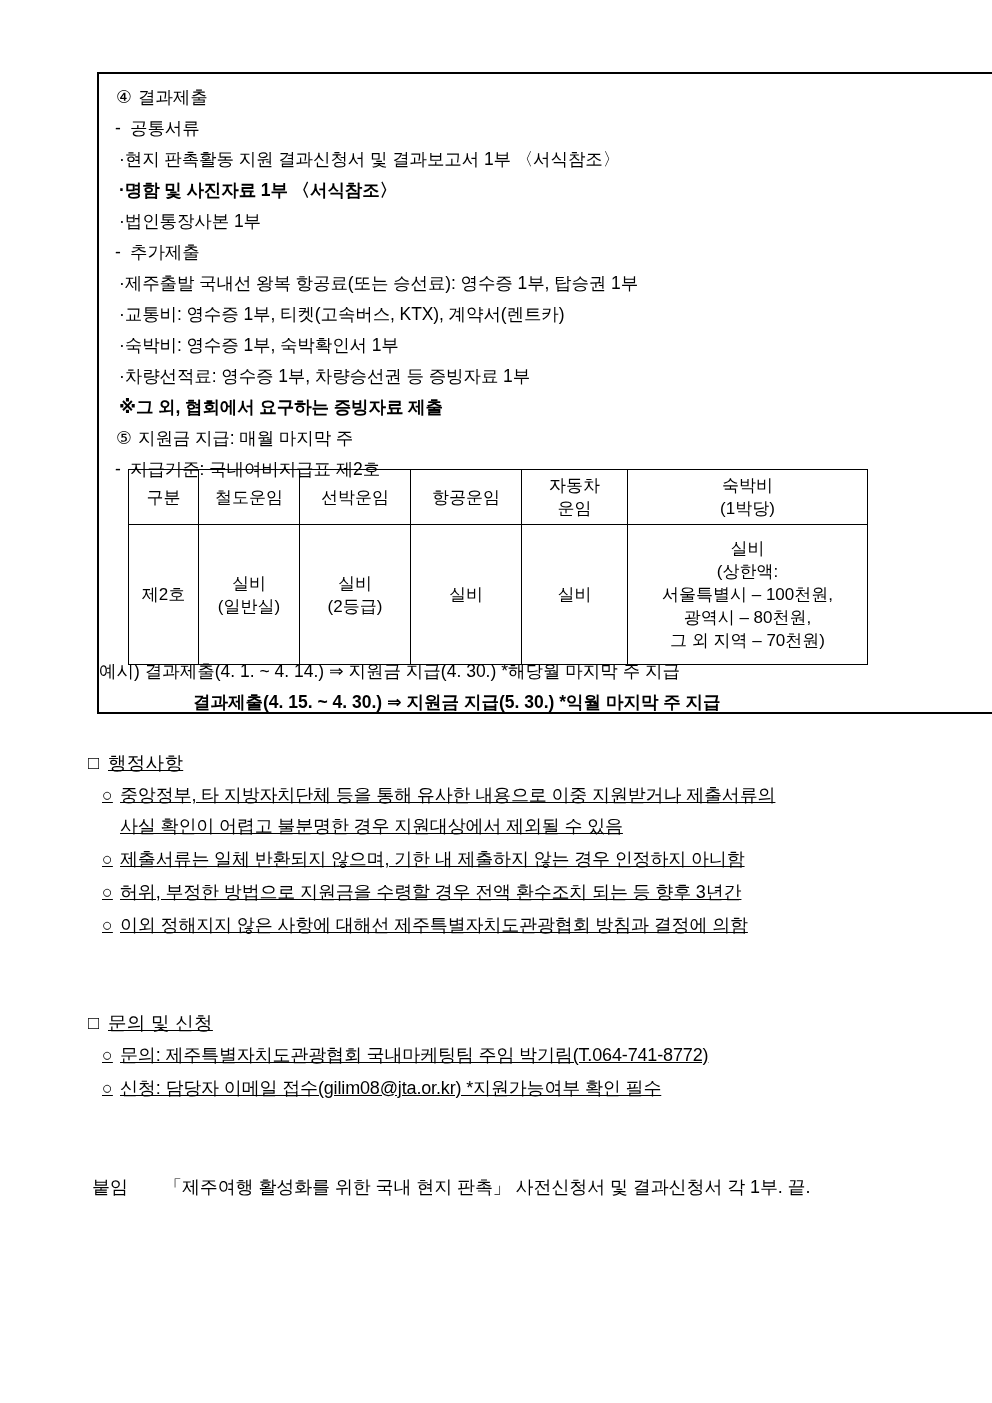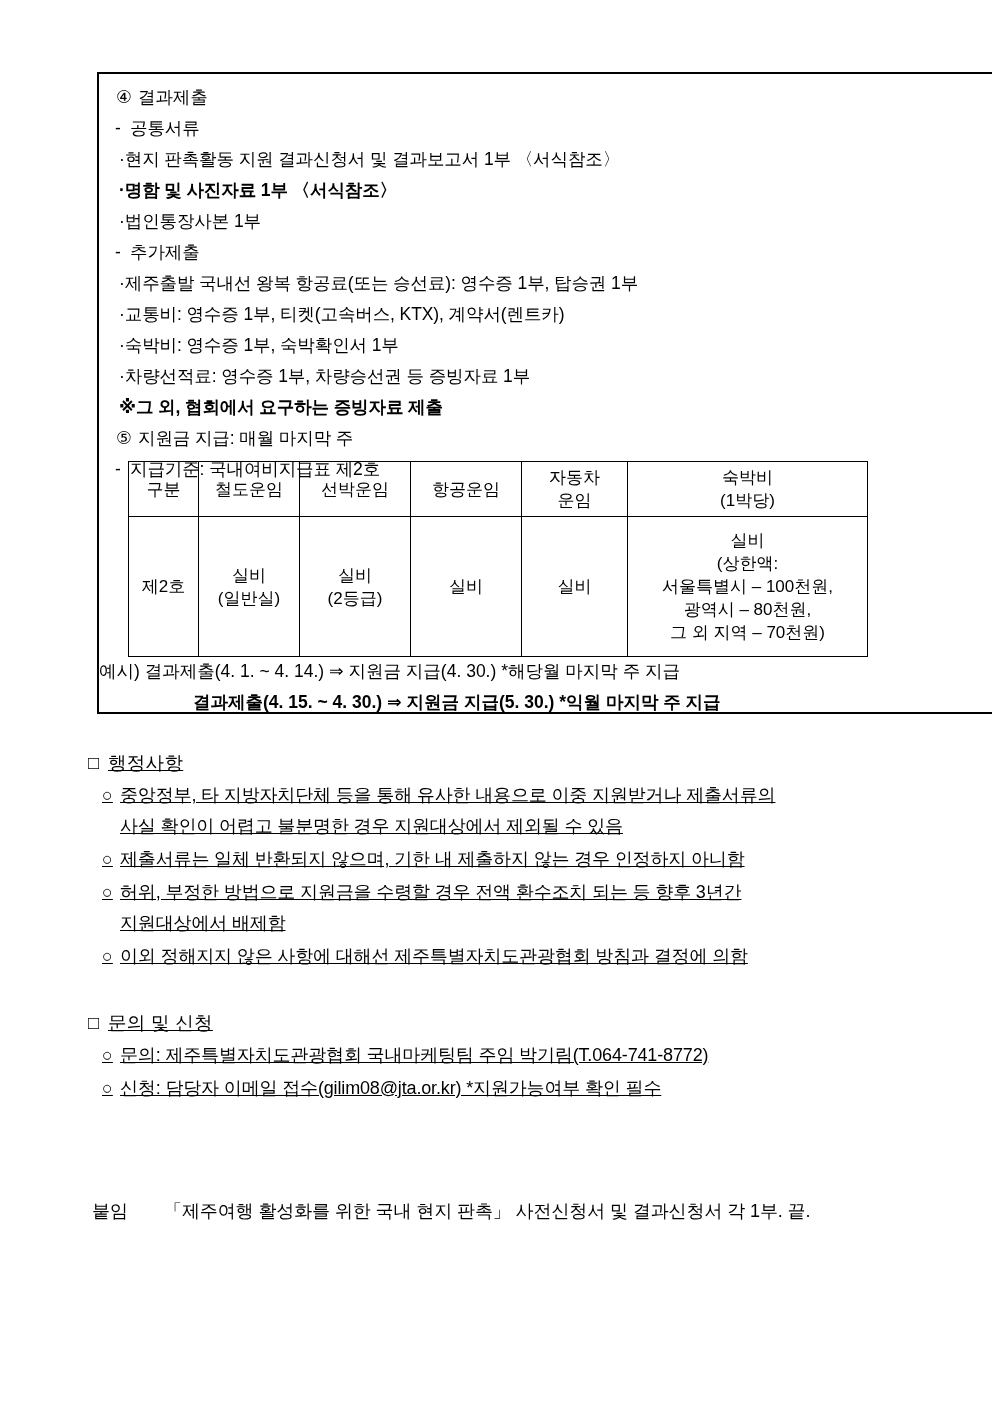--- a/index.html
+++ b/index.html
@@ -47,21 +47,21 @@
   .lvl-dash  { padding-left: 16px; }   
   .lvl-dot   { padding-left: 20px; }   
 
   .marker-num  { display:inline-block; width: 22px; }
   .marker-dash { display:inline-block; width: 15px; }
 
   
   .rate-table {
     position: absolute;
     left: 29px;
-    top: 387px;
+    top: 395px;
     width: 739px;
     border-collapse: collapse;
     table-layout: fixed;
   }
   .rate-table td, .rate-table th {
     border: 1.5px solid #000000;
     text-align: center;
     vertical-align: middle;
     font-size: 17px;
     font-weight: normal;
@@ -130,21 +130,21 @@
   
   .attach {
     position: absolute;
     left: 92px;
     top: 1172px;
     font-size: 18px;
     line-height: 30px;
     white-space: nowrap;
     letter-spacing: -0.1px;
   }
-  .attach .lbl { display: inline-block; width: 72px; margin-top: 24px; }
+  .attach .lbl { display: inline-block; width: 72px; }
 </style>
 </head>
 <body>
 
 <div class="page">
 
   <div class="framed-box">
 
     <div class="ln lvl-num">
       <span class="marker-num">④</span><span>결과제출</span>
@@ -257,21 +257,20 @@
       <span class="circ">○</span>
       <span class="btext">
         <span class="l2">제출서류는 일체 반환되지 않으며, 기한 내 제출하지 않는 경우 인정하지 아니함</span>
       </span>
     </div>
 
     <div class="bullet-item">
       <span class="circ">○</span>
       <span class="btext">
         <span class="l2">허위, 부정한 방법으로 지원금을 수령할 경우 전액 환수조치 되는 등 향후 3년간</span>
-        <span class="l2">지원대상에서 배제함</span>
       </span>
     </div>
 
     <div class="bullet-item">
       <span class="circ">○</span>
       <span class="btext">
         <span class="l2">이외 정해지지 않은 사항에 대해선 제주특별자치도관광협회 방침과 결정에 의함</span>
       </span>
     </div>
   </div>

